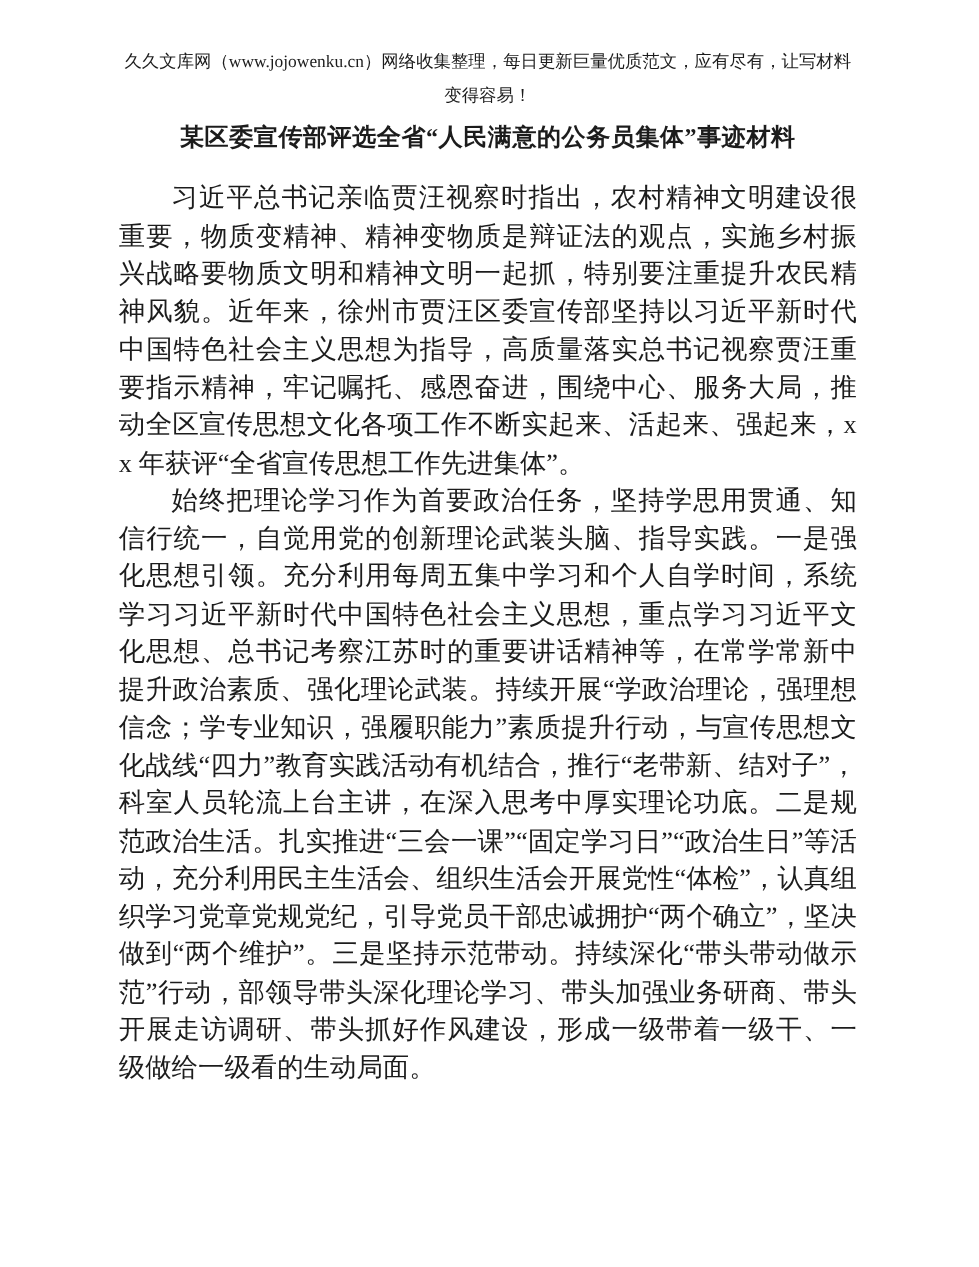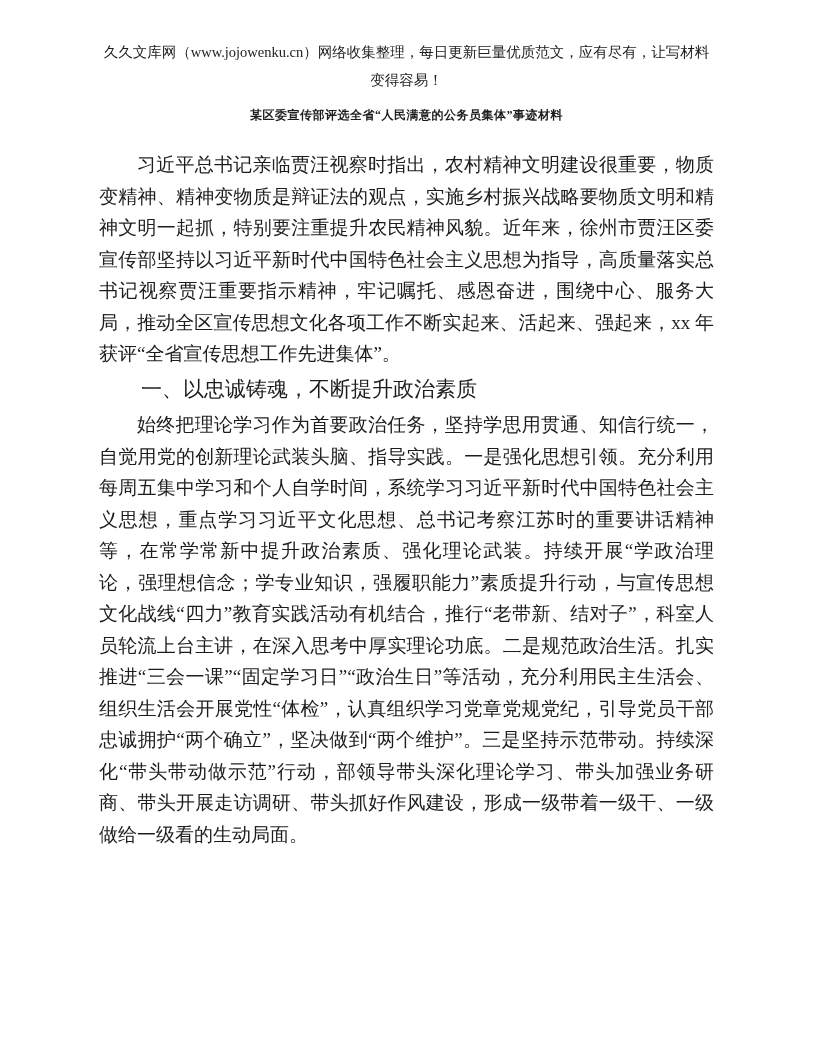--- a/index.html
+++ b/index.html
@@ -18,29 +18,29 @@
   }
   .site-note {
     font-size: 14.5px;
     line-height: 28px;
     text-align: center;
     max-width: 606px;
     margin: 0 auto;
     color: #1c1c1c;
   }
   .doc-title {
-    font-size: 12px;
+    font-size: 20px;
     font-weight: bold;
     line-height: 30px;
     text-align: center;
     margin: 6px 0 0 0;
     letter-spacing: 0.5px;
   }
   .para {
-    font-size: 19px;
+    font-size: 22px;
     line-height: 31.5px;
     text-align: justify;
     text-justify: inter-ideograph;
     text-indent: 2em;
     margin: 0;
     word-break: break-all;
   }
   .para.first { margin-top: 19px; }
   .section-heading {
     font-size: 21px;
@@ -53,17 +53,16 @@
 </head>
 <body>
 
 <div class="page">
   <div class="site-note">久久文库网（www.jojowenku.cn）网络收集整理，每日更新巨量优质范文，应有尽有，让写材料变得容易！</div>
 
   <h1 class="doc-title">某区委宣传部评选全省“人民满意的公务员集体”事迹材料</h1>
 
   <p class="para first">习近平总书记亲临贾汪视察时指出，农村精神文明建设很重要，物质变精神、精神变物质是辩证法的观点，实施乡村振兴战略要物质文明和精神文明一起抓，特别要注重提升农民精神风貌。近年来，徐州市贾汪区委宣传部坚持以习近平新时代中国特色社会主义思想为指导，高质量落实总书记视察贾汪重要指示精神，牢记嘱托、感恩奋进，围绕中心、服务大局，推动全区宣传思想文化各项工作不断实起来、活起来、强起来，xx 年获评“全省宣传思想工作先进集体”。</p>
 
-  <h2 class="section-heading">一、以忠诚铸魂，不断提升政治素质</h2>
 
   <p class="para">始终把理论学习作为首要政治任务，坚持学思用贯通、知信行统一，自觉用党的创新理论武装头脑、指导实践。一是强化思想引领。充分利用每周五集中学习和个人自学时间，系统学习习近平新时代中国特色社会主义思想，重点学习习近平文化思想、总书记考察江苏时的重要讲话精神等，在常学常新中提升政治素质、强化理论武装。持续开展“学政治理论，强理想信念；学专业知识，强履职能力”素质提升行动，与宣传思想文化战线“四力”教育实践活动有机结合，推行“老带新、结对子”，科室人员轮流上台主讲，在深入思考中厚实理论功底。二是规范政治生活。扎实推进“三会一课”“固定学习日”“政治生日”等活动，充分利用民主生活会、组织生活会开展党性“体检”，认真组织学习党章党规党纪，引导党员干部忠诚拥护“两个确立”，坚决做到“两个维护”。三是坚持示范带动。持续深化“带头带动做示范”行动，部领导带头深化理论学习、带头加强业务研商、带头开展走访调研、带头抓好作风建设，形成一级带着一级干、一级做给一级看的生动局面。</p>
 
 </div>
 
 </body></html>

